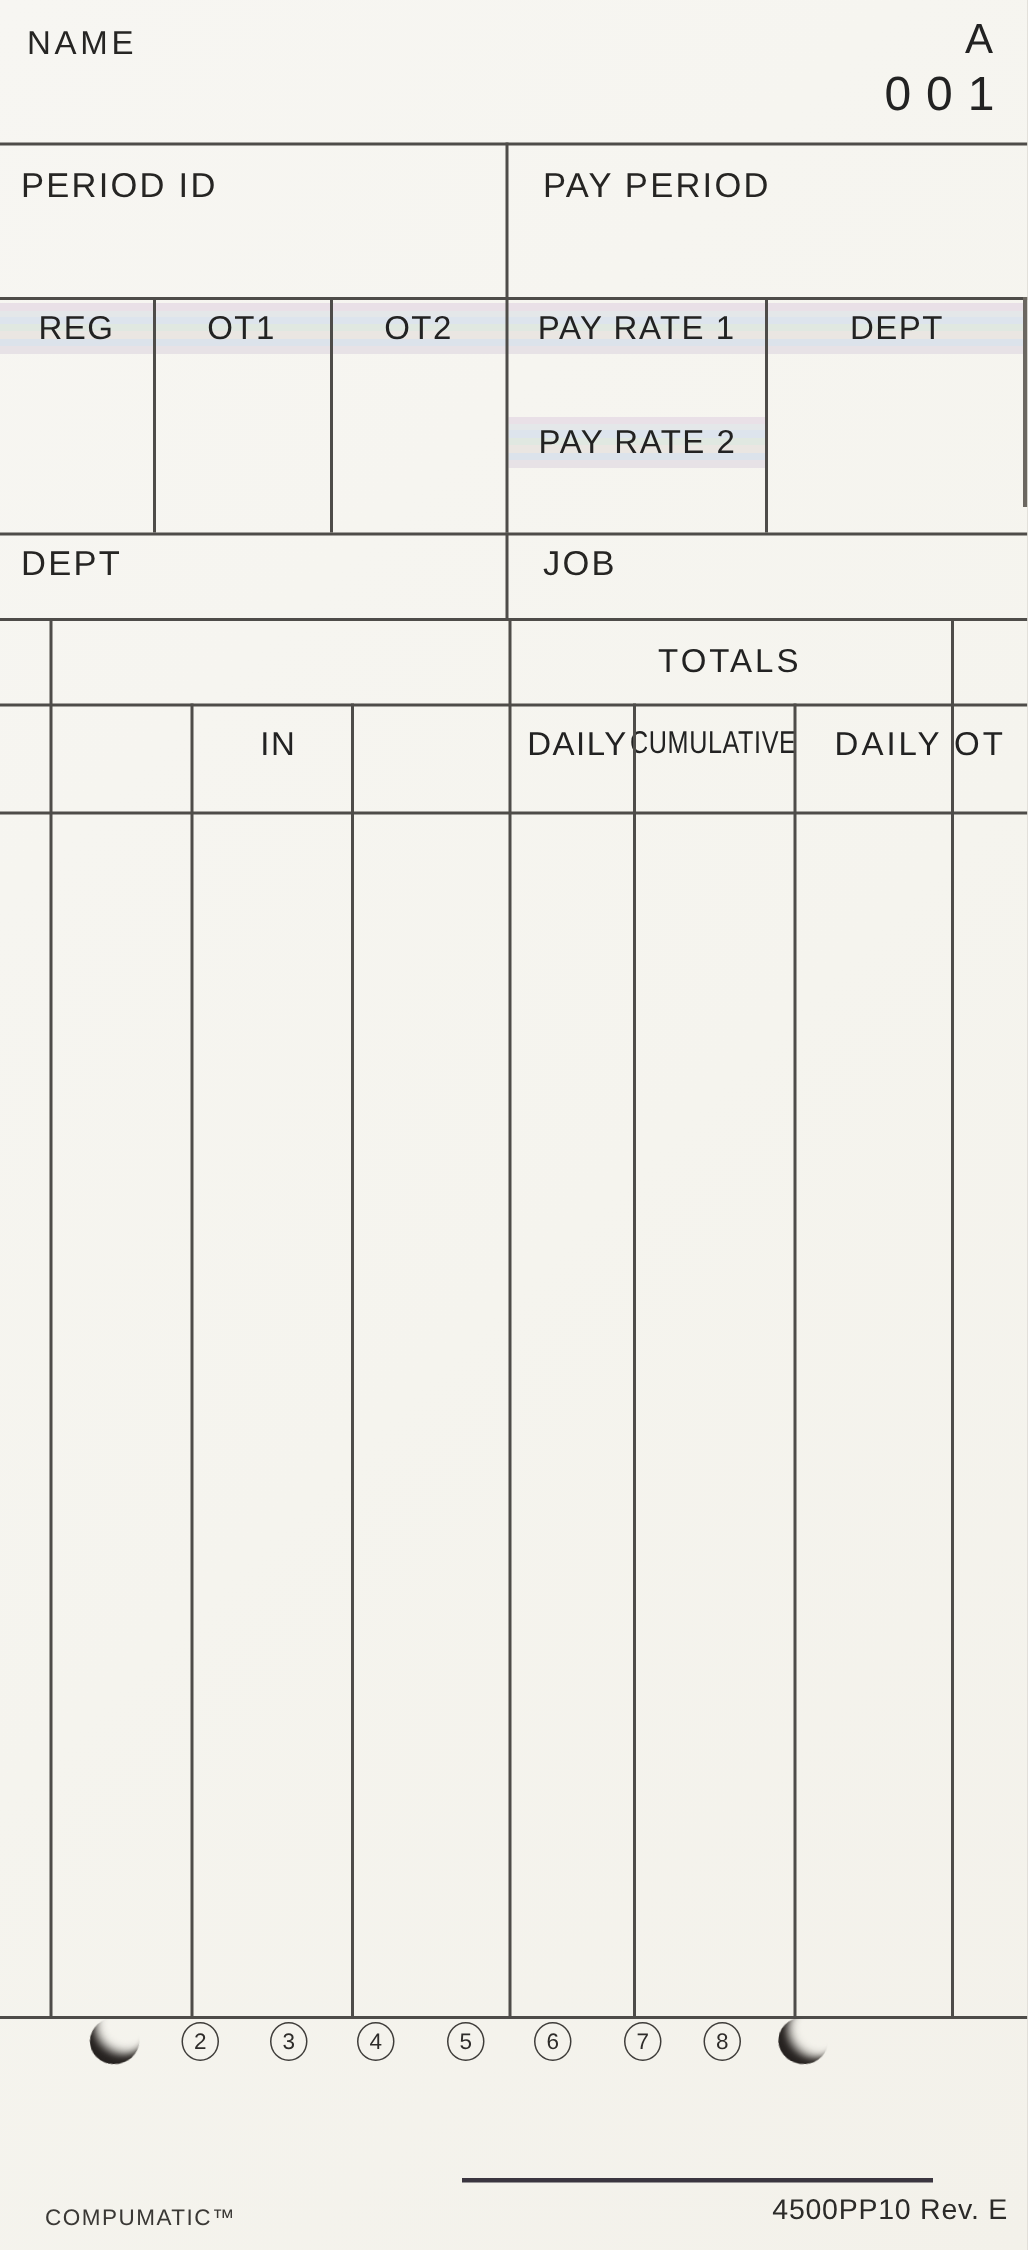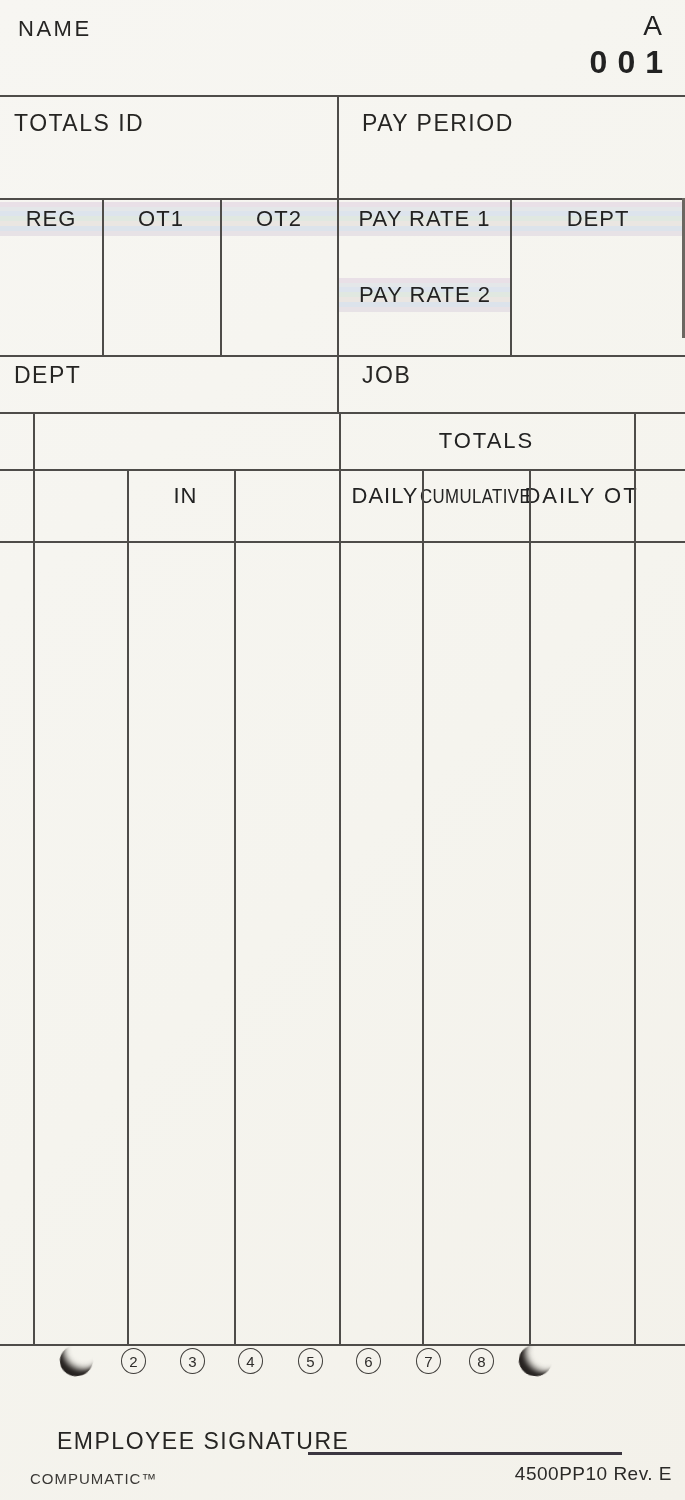--- a/index.html
+++ b/index.html
@@ -35,40 +35,40 @@
     display:flex; align-items:center; justify-content:center;
     font-size:15px; color:#2e2c2a;
   }
   .crescent {
     position:absolute; width:33px; height:31px; border-radius:50%;
     box-shadow: inset 10px -10px 7px -5px #262220, inset 4px -5px 4px -2px #56504a;
     transform: rotate(-10deg);
     filter: blur(0.4px);
   }
   .stub-letter { position:absolute; font-size:28px; letter-spacing:1px; color:#222; }
-  .stub-number { position:absolute; font-size:32px; letter-spacing:10px; color:#222;font-weight:bold; }
+  .stub-number { position:absolute; font-size:32px; letter-spacing:10px; color:#222; }
   .condensed { transform: scaleX(0.8); transform-origin:center; letter-spacing:0.5px; }
   .sig-line { position:absolute; height:2.5px; background:#3b3640; }
   .brand { position:absolute; font-size:15px; letter-spacing:1px; color:#3a3835; }
   .model { position:absolute; font-size:19px; letter-spacing:0.5px; color:#2b2a28; }
   .sig-lbl { position:absolute; font-size:23px; letter-spacing:1.5px; color:#262523; }
   .edge-dark { position:absolute; width:3px; background:#6b6761; right:0; }
 </style>
 </head>
 <body>
 
 <div class="card">
 
   <div class="lbl" style="left:18px; top:16px; font-size:22px; letter-spacing:2.5px;">NAME</div>
   <div class="stub-letter" style="right:22px; top:10px;">A</div>
   <div class="stub-number" style="right:12px; top:44px;">001</div>
 
   <div class="hl" style="left:0; top:95px; width:685px;"></div>
 
-  <div class="lbl" style="left:14px; top:110px;">TOTALS ID</div>
+  <div class="lbl" style="left:14px; top:110px;">PERIOD ID</div>
   <div class="lbl" style="left:362px; top:110px;">PAY PERIOD</div>
   <div class="vl" style="left:337px; top:95px; height:103px;"></div>
 
   <div class="hl" style="left:0; top:198px; width:685px;"></div>
 
   <div class="band" style="left:0; top:202px; width:685px; height:34px;"></div>
   <div class="band" style="left:339px; top:278px; width:172px; height:34px;"></div>
 
   <div class="cell" style="left:0px; top:202px; width:102px; height:34px;">REG</div>
   <div class="cell" style="left:102px; top:202px; width:118px; height:34px;">OT1</div>
@@ -90,21 +90,21 @@
 
   <div class="hl" style="left:0; top:412px; width:685px;"></div>
 
   <div class="cell" style="left:339px; top:412px; width:295px; height:57px; letter-spacing:2px;">TOTALS</div>
 
   <div class="hl" style="left:0; top:469px; width:685px;"></div>
 
   <div class="cell" style="left:127px; top:472px; width:117px; height:48px;">IN</div>
   <div class="cell" style="left:339px; top:472px; width:92px;  height:48px;">DAILY</div>
   <div class="cell condensed" style="left:422px; top:472px; width:107px; height:48px; font-size:21px;">CUMULATIVE</div>
-  <div class="cell" style="left:529px; top:472px; width:105px; height:48px; letter-spacing:2px;">DAILY OT</div>
+  <div class="cell" style="left:529px; top:472px; width:105px; height:48px; letter-spacing:2px;padding-left:32px;">DAILY OT</div>
 
   <div class="hl" style="left:0; top:541px; width:685px;"></div>
 
   <div class="vl" style="left:33px;  top:412px; height:933px;"></div>
   <div class="vl" style="left:339px; top:412px; height:933px;"></div>
   <div class="vl" style="left:634px; top:412px; height:933px;"></div>
   <div class="vl" style="left:127px; top:469px; height:876px;"></div>
   <div class="vl" style="left:234px; top:469px; height:876px;"></div>
   <div class="vl" style="left:422px; top:469px; height:876px;"></div>
   <div class="vl" style="left:529px; top:469px; height:876px;"></div>
@@ -114,21 +114,20 @@
   <div class="crescent" style="left:60px; top:1345px;"></div>
   <div class="pnum" style="left:121px; top:1348px;">2</div>
   <div class="pnum" style="left:180px; top:1348px;">3</div>
   <div class="pnum" style="left:238px; top:1348px;">4</div>
   <div class="pnum" style="left:298px; top:1348px;">5</div>
   <div class="pnum" style="left:356px; top:1348px;">6</div>
   <div class="pnum" style="left:416px; top:1348px;">7</div>
   <div class="pnum" style="left:469px; top:1348px;">8</div>
   <div class="crescent" style="left:519px; top:1345px; transform:rotate(8deg);"></div>
 
-  <div class="sig-lbl" style="left:57px; top:1428px;">EMPLOYEE SIGNATURE</div>
   <div class="sig-line" style="left:308px; top:1452px; width:314px;"></div>
 
   <div class="brand" style="left:30px; top:1470px;">COMPUMATIC™</div>
   <div class="model" style="right:13px; top:1463px;">4500PP10 Rev. E</div>
 
   <div class="edge-dark" style="top:198px; height:140px;"></div>
 
 </div>
 
 </body></html>

